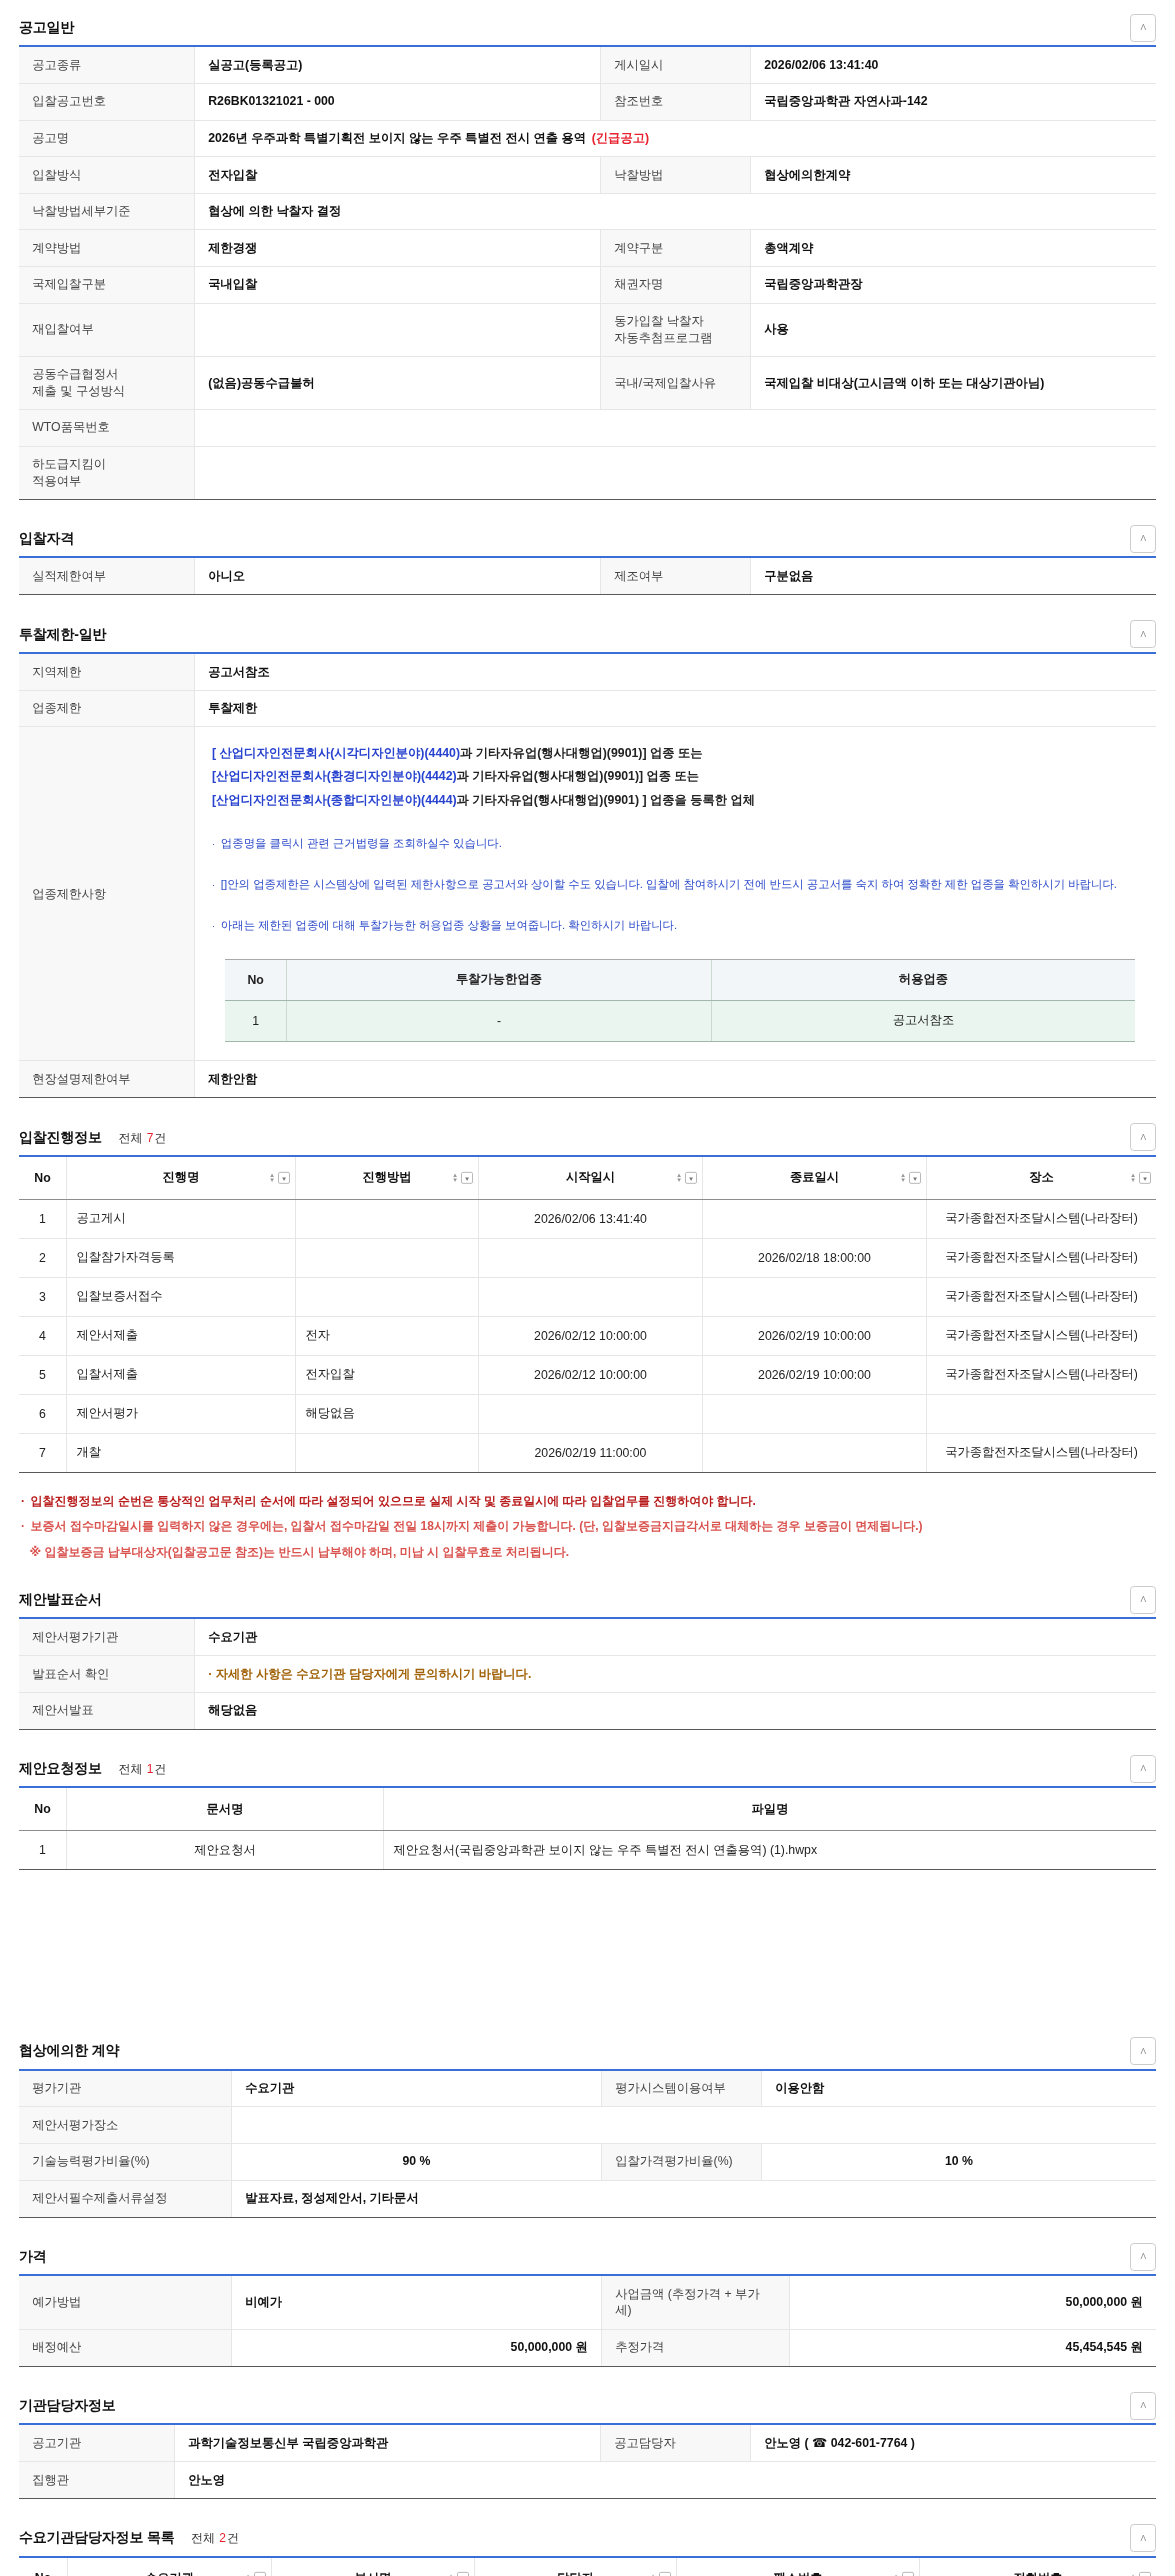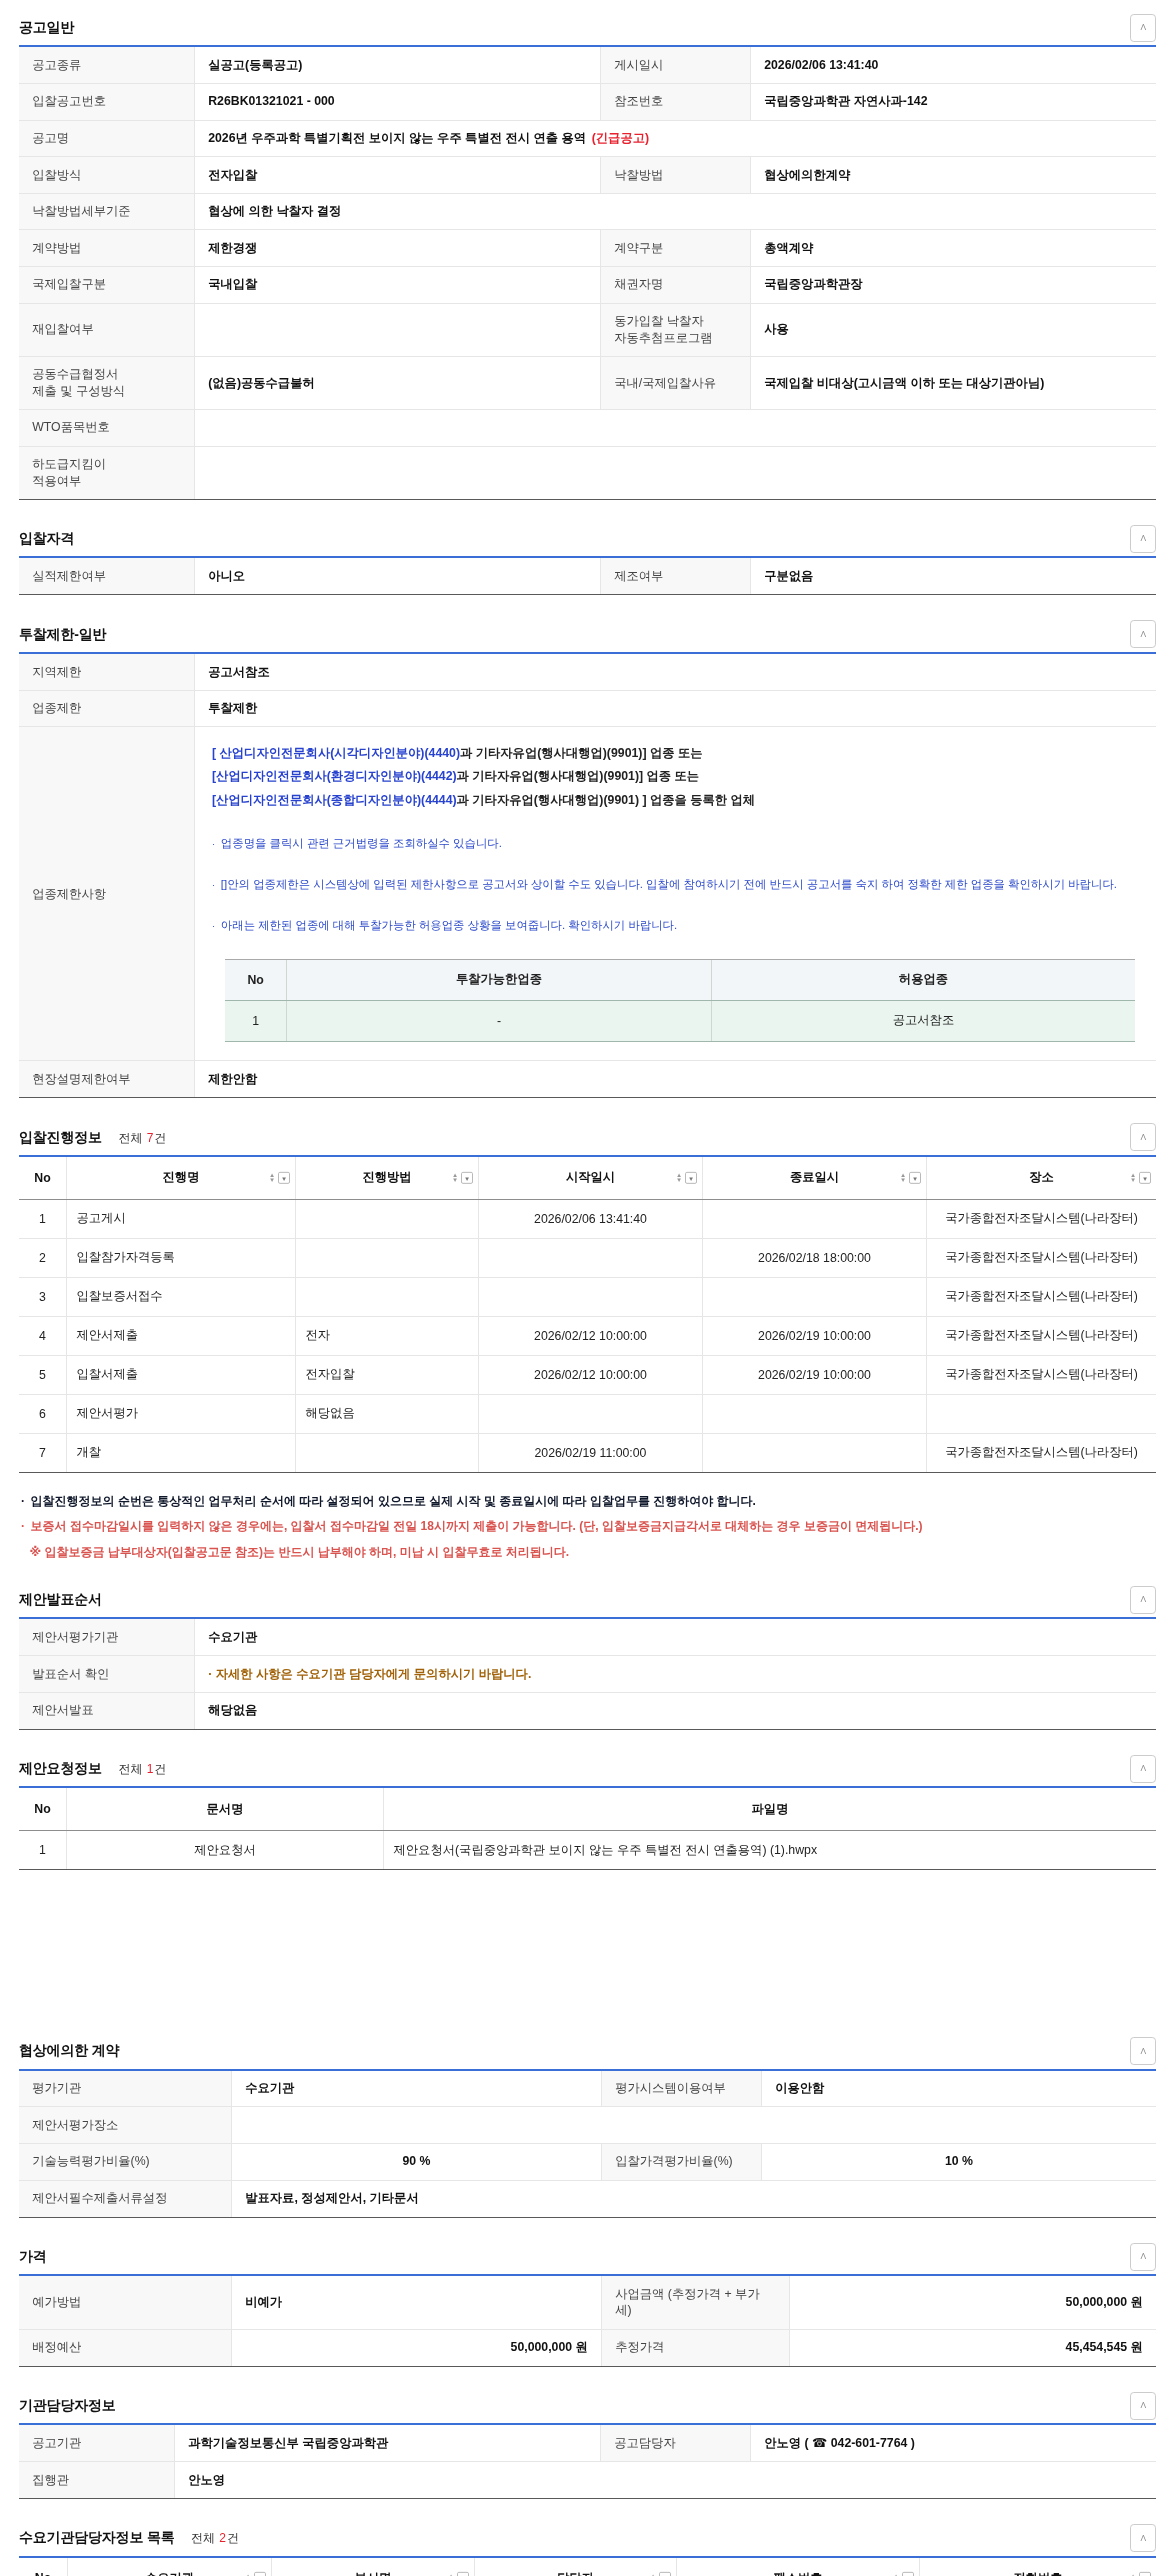--- a/index.html
+++ b/index.html
@@ -75,21 +75,21 @@
 
   
   .pc-no { width:48px; flex:none; } .pc-name { width:229px; flex:none; }
   .pc-method { width:183px; flex:none; } .pc-start { width:224px; flex:none; }
   .pc-end { width:224px; flex:none; } .pc-place { flex:1; }
   .gc.pc-name, .gc.pc-method { justify-content:flex-start; }
 
   .red-notes { padding:11.4px 1.9px 0; }
   .rn { font-size:12px; font-weight:700; margin:8.5px 0; white-space:nowrap; overflow:hidden; }
   .rn .dot { margin-right:5.7px; }
-  .rn1 { color:#0f172a; }
+  .rn1 { color:#b91c1c; }
   .rn2, .rn3 { color:#d9534f; }
   .rn3 { padding-left:8.5px; }
 
   
   .rc-no { width:48px; flex:none; } .rc-doc { width:317px; flex:none; } .rc-file { flex:1; }
   .gc.rc-file { justify-content:flex-start; }
 
   
   .dc-no { width:49px; flex:none; } .dc-org { width:204px; flex:none; }
   .dc-dept { width:203px; flex:none; } .dc-person { width:202px; flex:none; }

